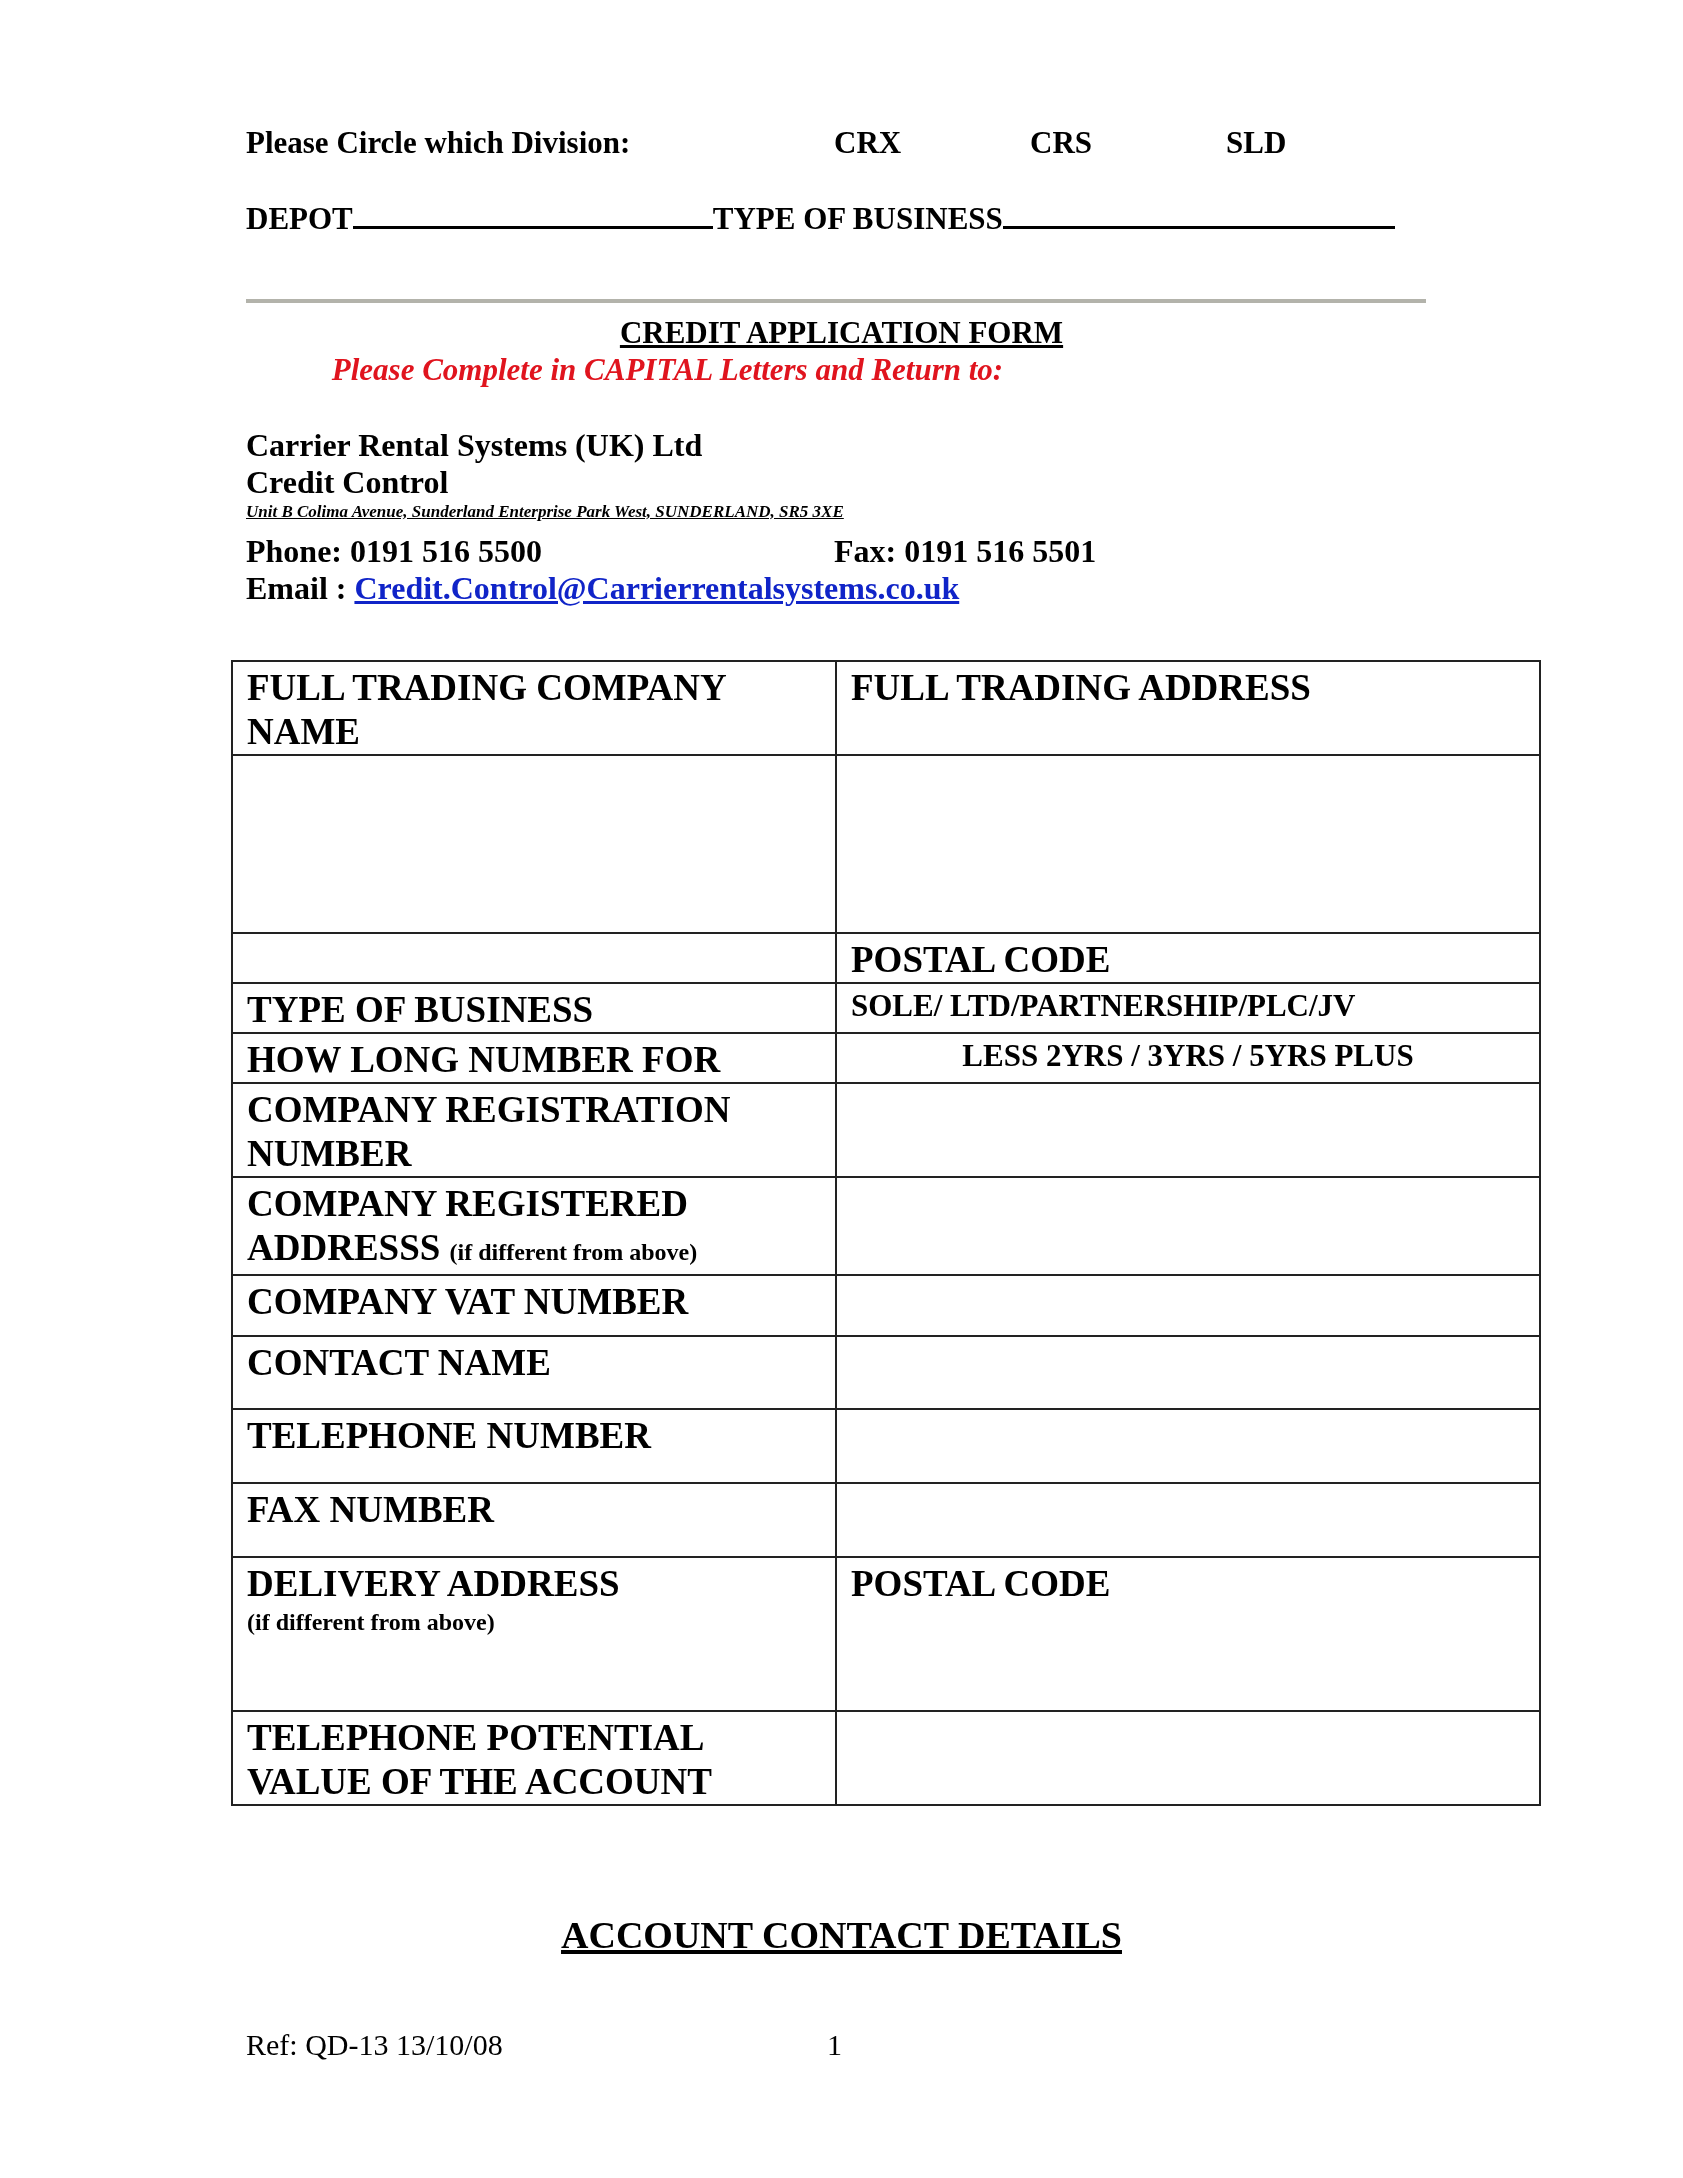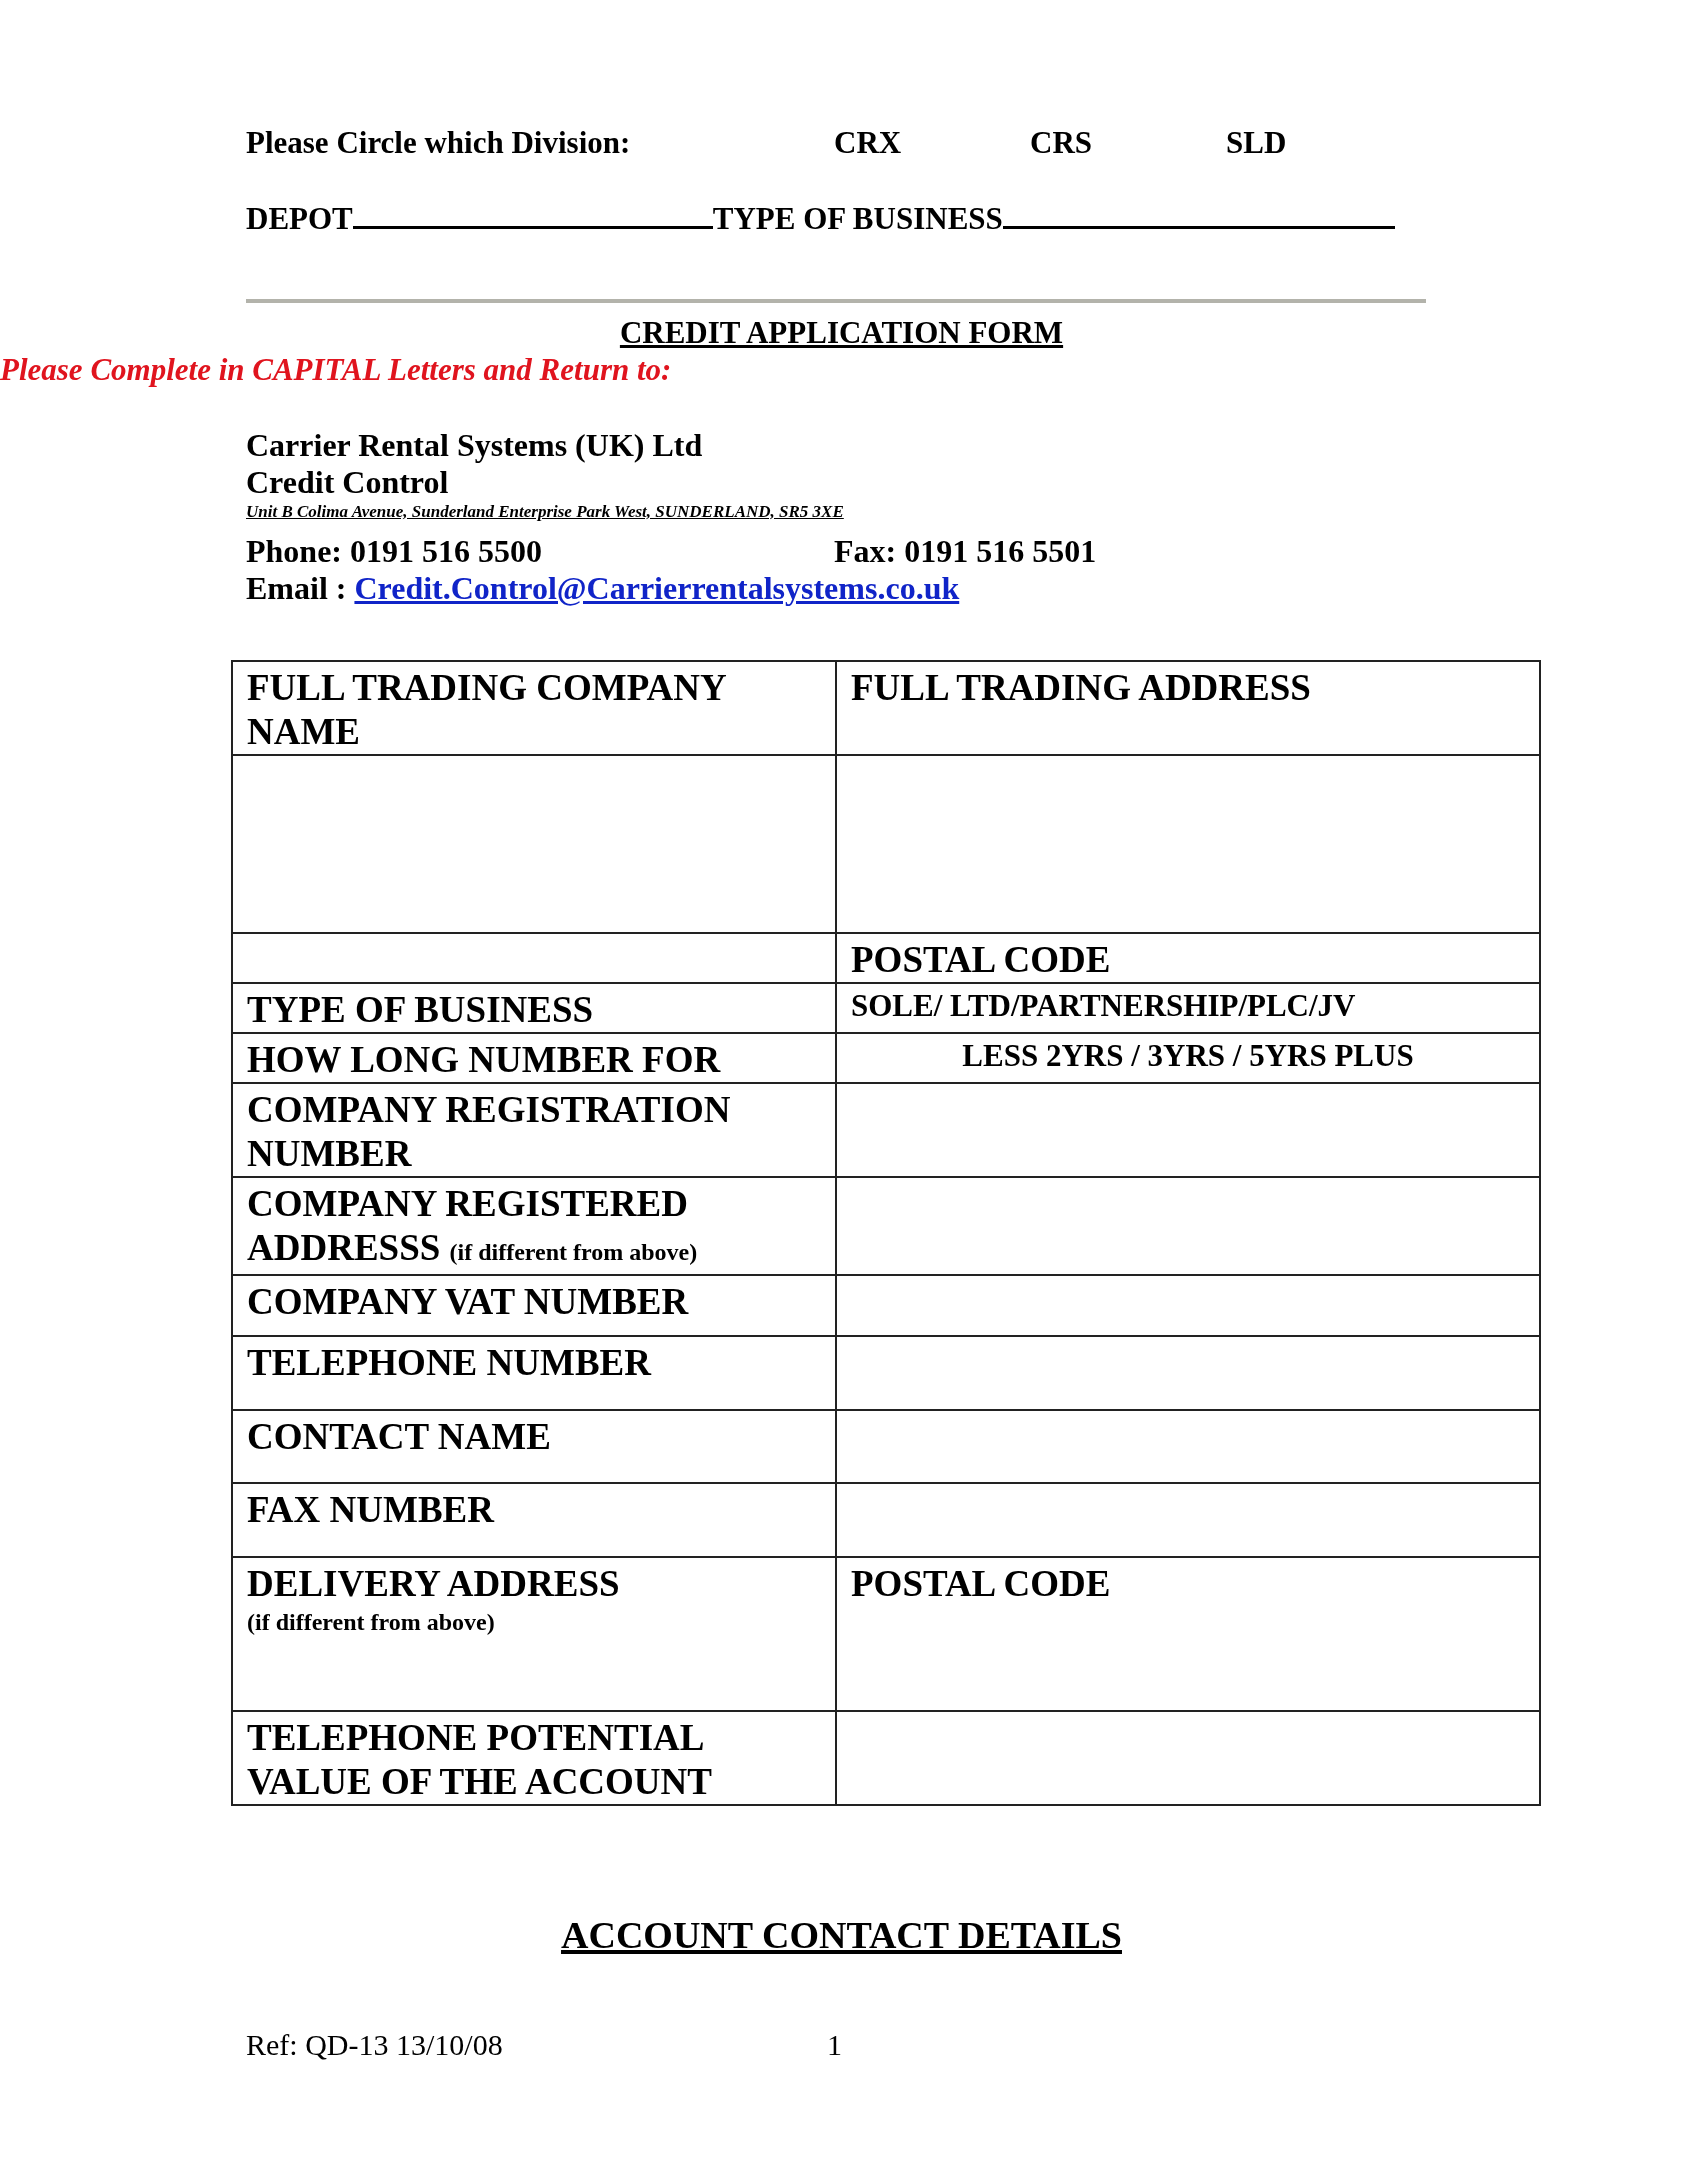--- a/index.html
+++ b/index.html
@@ -36,21 +36,21 @@
 
 <div class="abs top-line" style="left:246px; top:201px;">
   <span>DEPOT</span><span class="blank" style="width:360px;"></span><span>TYPE OF BUSINESS</span><span class="blank" style="width:392px;"></span>
 </div>
 
 <div class="rule"></div>
 
 <div class="abs title" style="left:0; width:1683px; text-align:center; top:315px;">
   <span>CREDIT APPLICATION FORM</span>
 </div>
-<div class="abs subtitle" style="left:0; width:1335px; text-align:left; top:352px;">Please Complete in CAPITAL Letters and Return to:</div>
+<div class="abs subtitle" style="left:0; width:1335px; text-align:center; top:352px;">Please Complete in CAPITAL Letters and Return to:</div>
 
 <div class="abs addr-big" style="left:246px; top:427px;">Carrier Rental Systems (UK) Ltd</div>
 <div class="abs addr-big" style="left:246px; top:464px;">Credit Control</div>
 <div class="abs addr-italic" style="left:246px; top:502px;">Unit B Colima Avenue, Sunderland Enterprise Park West, SUNDERLAND, SR5 3XE</div>
 <div class="abs addr-big" style="left:246px; top:533px;">Phone: 0191 516 5500</div>
 <div class="abs addr-big" style="left:834px; top:533px;">Fax: 0191 516 5501</div>
 <div class="abs addr-big" style="left:246px; top:570px;">
   <span>Email : </span><span class="link">Credit.Control@Carrierrentalsystems.co.uk</span>
 </div>
 
@@ -84,26 +84,26 @@
     <td class="l">
       <span>COMPANY REGISTERED ADDRESSS</span>
       <span class="small">(if different from above)</span>
     </td>
     <td class="r"></td>
   </tr>
   <tr style="height:61px;">
     <td class="l">COMPANY VAT NUMBER</td>
     <td class="r"></td>
   </tr>
+  <tr style="height:73px;">
+    <td class="l">CONTACT NAME</td>
+    <td class="r"></td>
+  </tr>
   <tr style="height:74px;">
     <td class="l">TELEPHONE NUMBER</td>
-    <td class="r"></td>
-  </tr>
-  <tr style="height:73px;">
-    <td class="l">CONTACT NAME</td>
     <td class="r"></td>
   </tr>
   <tr style="height:74px;border-radius:22px;">
     <td class="l">FAX NUMBER</td>
     <td class="r"></td>
   </tr>
   <tr style="height:154px;">
     <td class="l">
       <span>DELIVERY ADDRESS</span>
       <span class="sub-small">(if different from above)</span>

